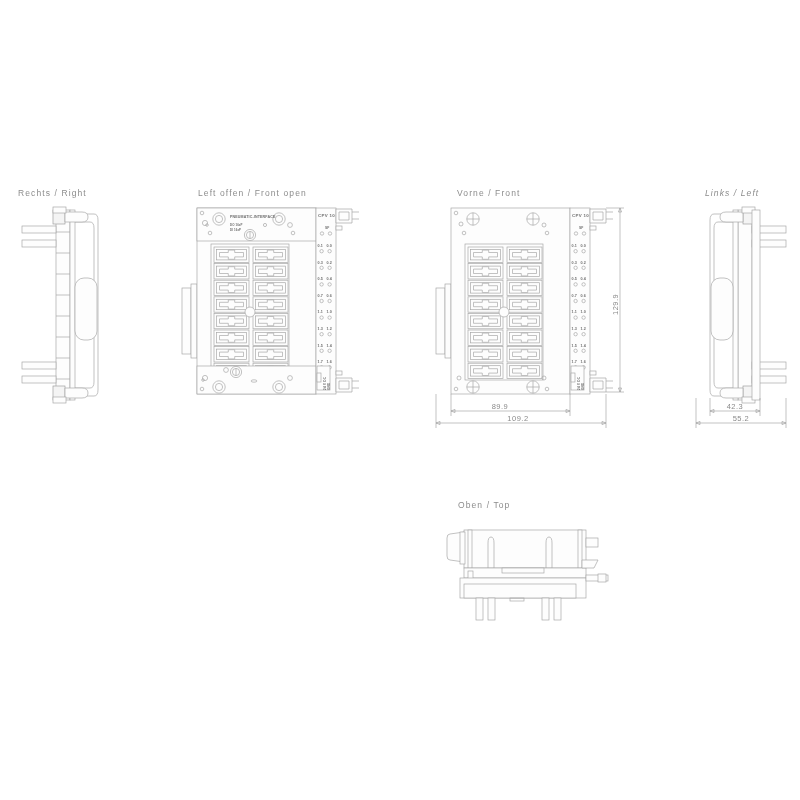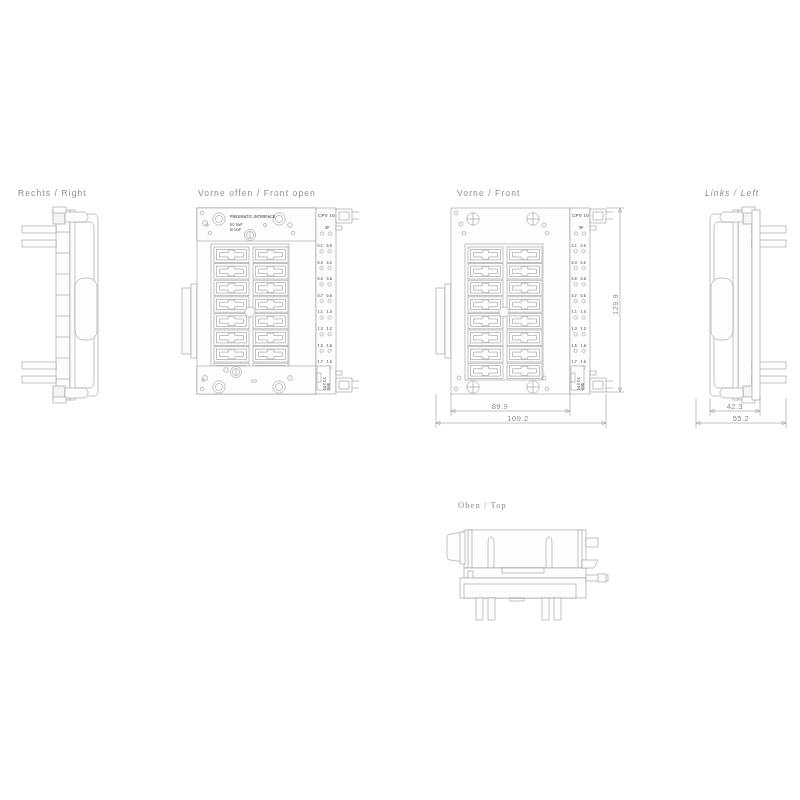--- a/index.html
+++ b/index.html
@@ -24,21 +24,21 @@
     font-family: "Liberation Sans", sans-serif;
     font-size: 8.5px;
     letter-spacing: 1.1px;
     color: #8c8c8c;
     white-space: nowrap;
   }
   #lbl-right  { left: 18px;  top: 188px; }
   #lbl-fopen  { left: 198px; top: 188px; }
   #lbl-front  { left: 457px; top: 188px; }
   #lbl-left   { left: 705px; top: 188px; font-style: italic; }
-  #lbl-top    { left: 458px; top: 500px; font-family: Liberation Serif, serif; }
+  #lbl-top    { left: 458px; top: 500px; }
 
   svg { display: block; }
   .ln   { fill: none; stroke: #a8a8a8; stroke-width: 0.7; }
   .lnf  { fill: #fdfdfd; stroke: #a8a8a8; stroke-width: 0.7; }
   .lnf2 { fill: #f4f4f4; stroke: #a0a0a0; stroke-width: 0.7; }
   .dim  { fill: none; stroke: #9a9a9a; stroke-width: 0.6; }
   .dimtxt {
     font-family: "Liberation Sans", sans-serif;
     font-size: 7.5px;
     fill: #8a8a8a;
@@ -54,21 +54,21 @@
   .t-sf    { font-size: 3.3px; font-weight: bold; }
   .t-io    { font-size: 3.7px; font-weight: bold; letter-spacing: 0.1px; }
   .t-vert  { font-size: 3.1px; font-weight: bold; letter-spacing: 0.2px; }
 </style>
 </head>
 <body>
 
 <div id="sheet">
 
   <div class="view-label" id="lbl-right">Rechts  /  Right</div>
-  <div class="view-label" id="lbl-fopen">Vorne offen  /  Front open</div>
+  <div class="view-label" id="lbl-fopen">Left offen  /  Front open</div>
   <div class="view-label" id="lbl-front">Vorne  /  Front</div>
   <div class="view-label" id="lbl-left">Links  /  Left</div>
   <div class="view-label" id="lbl-top">Oben  /  Top</div>
 
   <svg id="view-right" style="position:absolute;left:8px;top:198px;" width="120" height="215" viewBox="0 0 120 215">
     <g>
 
       <rect class="lnf" x="48" y="12" width="14" height="190"></rect>
       <rect class="lnf" x="62" y="12" width="5" height="190"></rect>
 

